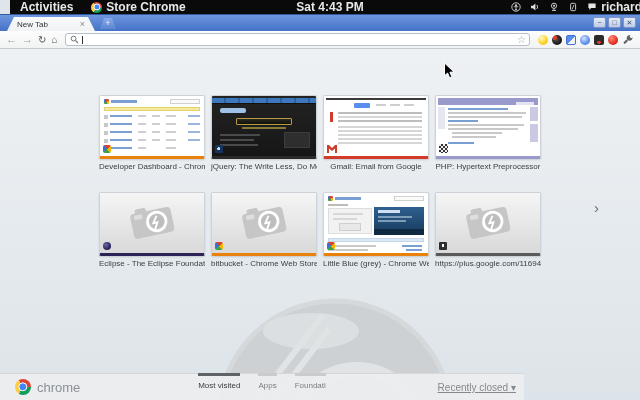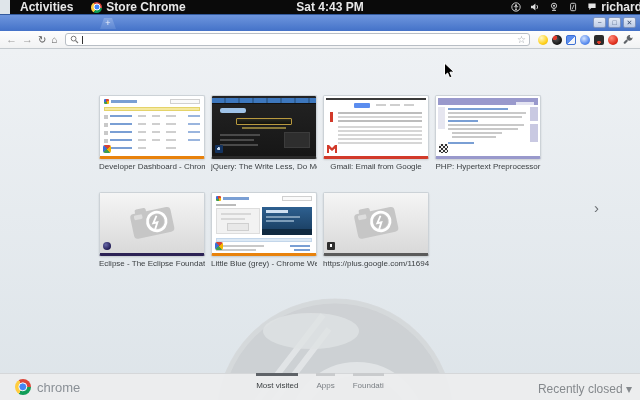--- a/index.html
+++ b/index.html
@@ -136,28 +136,28 @@
   .st-stars { position:absolute; bottom:3px; left:4px; width:14px; height:3px;
     background:repeating-linear-gradient(90deg,#e8b400 0 2px,transparent 2px 3.5px); }
   .st-foot { position:absolute; bottom:0; left:0; right:0; height:6px; background:#0f2940; }
   .st-section { position:absolute; top:45px; left:4px; right:4px; height:4px; background:#dce9f5; border:1px solid #c3d6ea; }
   .st-l { position:absolute; height:2px; background:#c9c9c9; }
   .st-l.blue { background:#7a9fd4; }
 
   .chevron { position:absolute; left:594px; top:150px; font-size:15px; color:#6b6f73; }
 
   
-  .ntp-footer { position:absolute; left:0; bottom:0; width:640px; height:27px;
+  .ntp-footer { position:absolute; left:0; bottom:0; width:524px; height:27px;
     background:rgba(236,237,238,.95); border-top:1px solid #d5d7d9; }
   .brand { position:absolute; left:15px; top:5px; display:flex; align-items:center; gap:6px; }
   .brand-text { font-size:13px; color:#8a9096; }
   .nt-tabs { position:absolute; left:0; right:0; top:-1px; display:flex; justify-content:center; gap:18px; }
   .nt-tab { border-top:3px solid #c9cbcd; padding-top:5px; font-size:8px; color:#7a7f84; }
   .nt-tab.selected { border-top-color:#5f6368; color:#3c4043; }
-  .recently { position:absolute; right:8px; top:8px; font-size:12px; color:#85898d; }
+  .recently { position:absolute; right:8px; top:8px; font-size:10px; color:#85898d;text-decoration:underline; }
 
   .cursor { position:absolute; left:443px; top:62px; z-index:50; pointer-events:none; }
 </style>
 </head>
 <body>
 
 <div class="screen">
 
   <div class="gnome-bar">
     <div class="gb-activities">Activities</div>
@@ -188,20 +188,24 @@
       <div class="gb-user">
         <svg class="tray-svg" width="10" height="10" viewBox="0 0 10 10">
           <path d="M1.4 1.4 h7.2 v4.6 h-4.4 l-1.9 2.1 v-2.1 h-.9 Z" fill="#e6e6e6"></path>
         </svg>
         <span>richard</span>
       </div>
     </div>
   </div>
 
   <div class="tabstrip">
+    <div class="tab">
+      <span class="tab-title">New Tab</span>
+      <span class="tab-close">×</span>
+    </div>
     <div class="newtab-btn">+</div>
     <div class="win-controls">
       <span class="winbtn">−</span>
       <span class="winbtn">□</span>
       <span class="winbtn">✕</span>
     </div>
   </div>
 
   <div class="toolbar">
     <span class="nav-ico">←</span>
@@ -375,20 +379,38 @@
                 <circle cx="35" cy="21" r="7.5" fill="#bdbdbd"></circle>
                 <path d="M36 15 l-5 7 h4.5 l-4 7" stroke="#fff" stroke-width="2" fill="none"></path>
               </g>
             </svg>
             <span class="fav fav-eclipse"></span>
           </div>
         </div>
         <div class="thumb-caption">Eclipse - The Eclipse Foundati...</div>
       </div>
 
+      <div class="cell">
+        <div class="thumb-card" style="border-bottom-color: rgb(232, 130, 12);">
+          <div class="pv pv-ph">
+            <svg class="cam" width="56" height="38" viewBox="0 0 60 40">
+              <g transform="rotate(-12 30 20)">
+                <rect x="14" y="4" width="12" height="7" rx="2" fill="#c6c6c6"></rect>
+                <rect x="8" y="8" width="44" height="27" rx="4" fill="#c6c6c6"></rect>
+                <rect x="12" y="10" width="9" height="5" rx="1.5" fill="#dedede"></rect>
+                <circle cx="35" cy="21" r="10" fill="none" stroke="#fff" stroke-width="3"></circle>
+                <circle cx="35" cy="21" r="7.5" fill="#bdbdbd"></circle>
+                <path d="M36 15 l-5 7 h4.5 l-4 7" stroke="#fff" stroke-width="2" fill="none"></path>
+              </g>
+            </svg>
+            <span class="fav fav-ws"></span>
+          </div>
+        </div>
+        <div class="thumb-caption">bitbucket - Chrome Web Store</div>
+      </div>
 
       <div class="cell">
         <div class="thumb-card" style="border-bottom-color: rgb(232, 130, 12);">
           <div class="pv">
             <div class="ws-header">
                 <i class="ws-dot"></i>
                 <i class="ws-title"></i>
                 <i class="ws-search"></i>
               </div>
             <div class="st-bread"></div>

